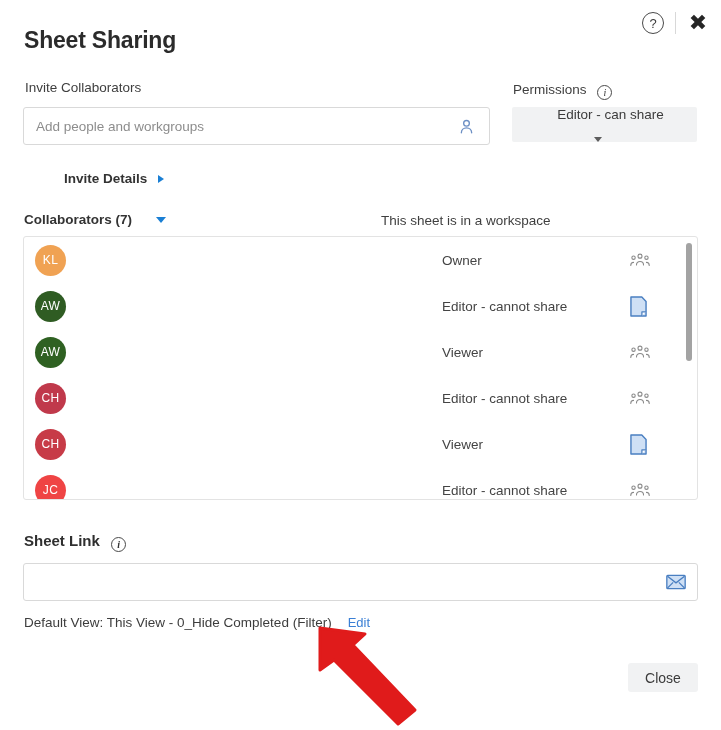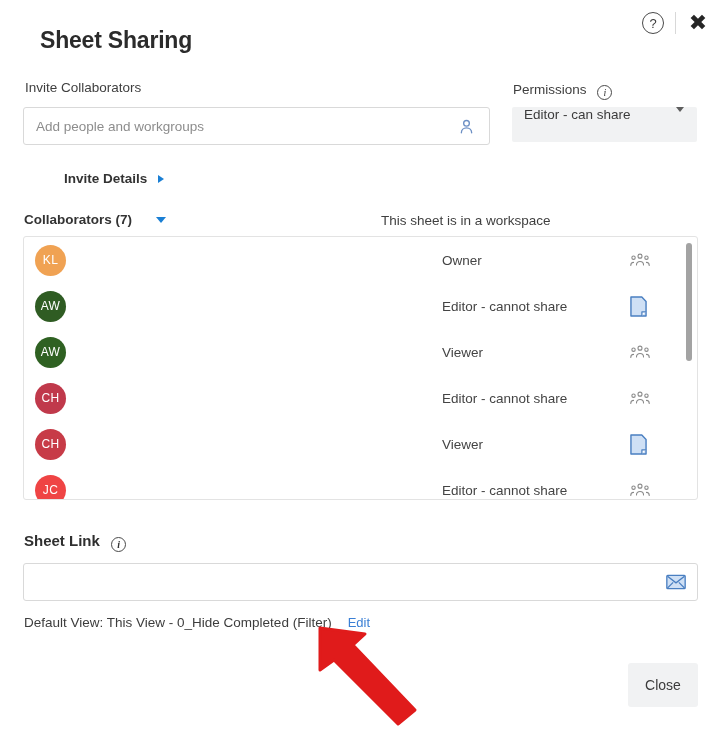--- a/index.html
+++ b/index.html
@@ -30,21 +30,21 @@
   }
   .vdiv { width: 1px; height: 22px; background: #d8d8d8; }
   .close-x {
     width: 22px; height: 22px; cursor: pointer;
     display: flex; align-items: center; justify-content: center;
     font-size: 22px; font-weight: bold; color: #252525;
     line-height: 1; font-family: "DejaVu Sans", sans-serif;
   }
 
   .title {
-    position: absolute; left: 40px; top: 27px;
+    position: absolute; left: 24px; top: 27px;
     font-size: 23px; font-weight: bold; color: #2b2b2b;
     letter-spacing: -0.2px;
   }
 
   
   .lbl-invite {
     position: absolute; left: 25px; top: 80px;
     font-size: 13.5px; color: #3f3f3f;
   }
   .invite-box {
@@ -69,21 +69,21 @@
     display: inline-flex; align-items: center; justify-content: center;
     width: 15px; height: 15px; border-radius: 50%;
     border: 1.3px solid #4a4a4a; font-size: 10px; color: #333;
     margin-left: 7px; vertical-align: -2px; font-style: italic;
     font-family: "Liberation Serif", serif; cursor: pointer;
   }
   .perm-select {
     position: absolute; left: 512px; top: 107px;
     width: 185px; height: 35px; background: #f1f2f3;
     border: 0; border-radius: 2px;
-    display: flex; cursor: pointer;
+    display: flex; align-items: center; cursor: pointer; flex-direction: column;
   }
   .perm-val { font-size: 13.5px; color: #3b3b3b; padding-left: 12px; flex: 1; }
   .caret-dn {
     width: 0; height: 0; margin-right: 13px;
     border-left: 4.5px solid transparent;
     border-right: 4.5px solid transparent;
     border-top: 5.5px solid #5d5d5d;
   }
 
   
@@ -170,21 +170,21 @@
 
   .defview {
     position: absolute; left: 24px; top: 615px;
     display: flex; align-items: baseline; gap: 16px;
   }
   .defview .dv-txt { font-size: 13.5px; color: #3d3d3d; }
   .defview .dv-edit { font-size: 13px; color: #3a7fd5; cursor: pointer; }
 
   .close-btn {
     position: absolute; left: 628px; top: 663px;
-    width: 70px; height: 44px;
+    width: 70px; height: 29px;
     background: #f1f2f3; border: 0; border-radius: 3px;
     font-size: 14px; color: #3b3b3b; cursor: pointer;
     font-family: "Liberation Sans", sans-serif;
   }
 
   .annot-arrow {
     position: absolute; left: 312px; top: 622px;
     pointer-events: none;
   }
 </style>

